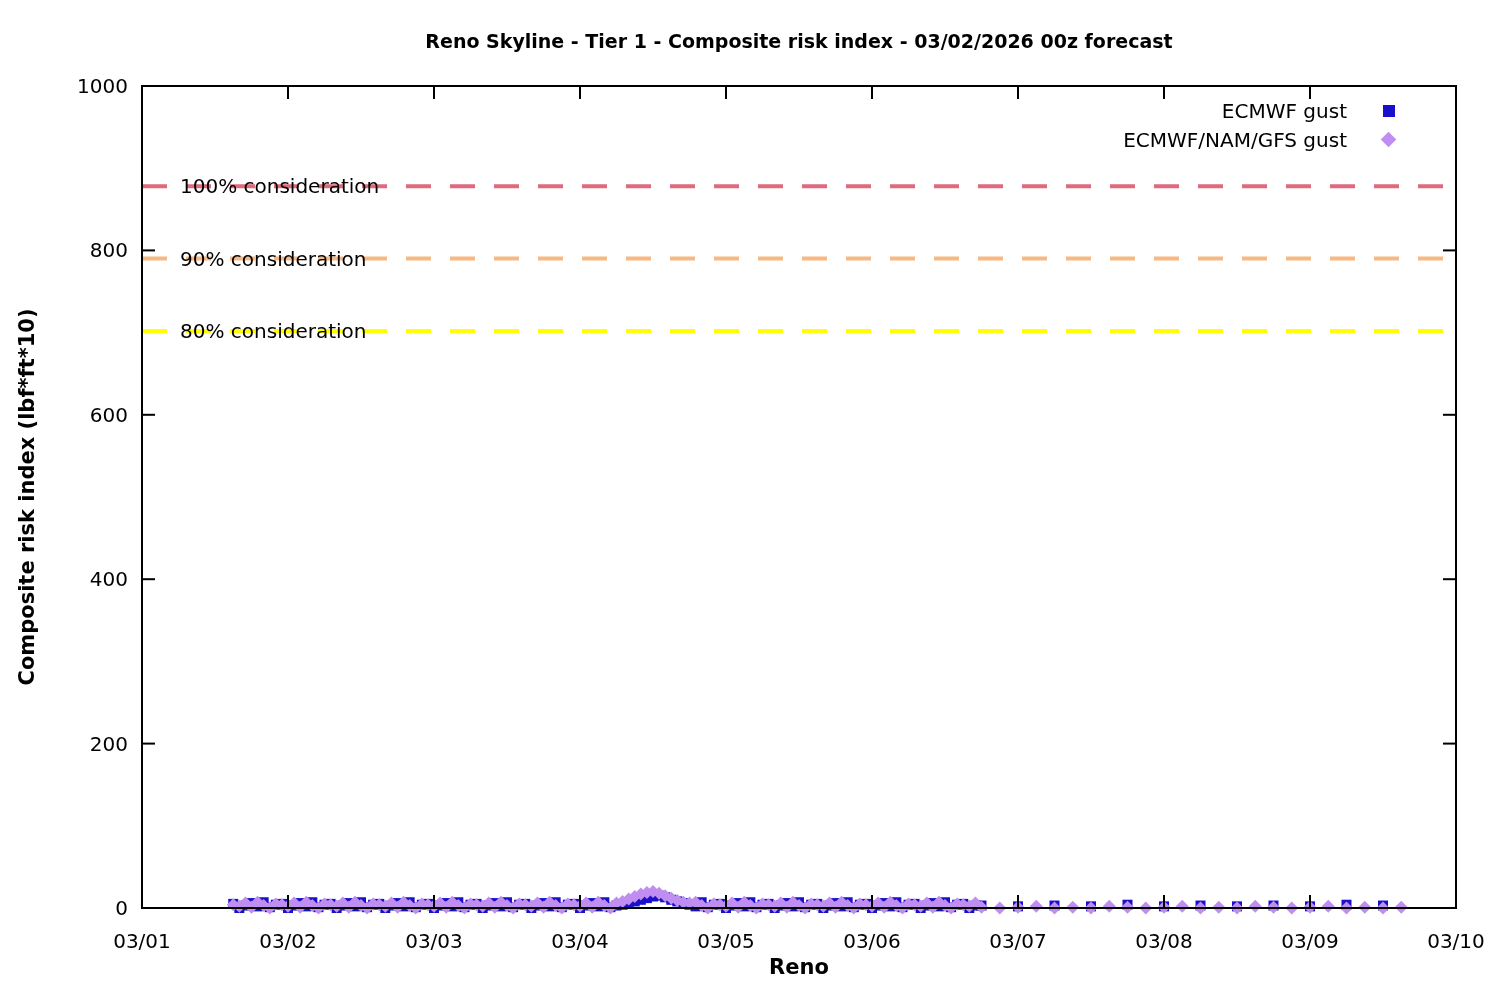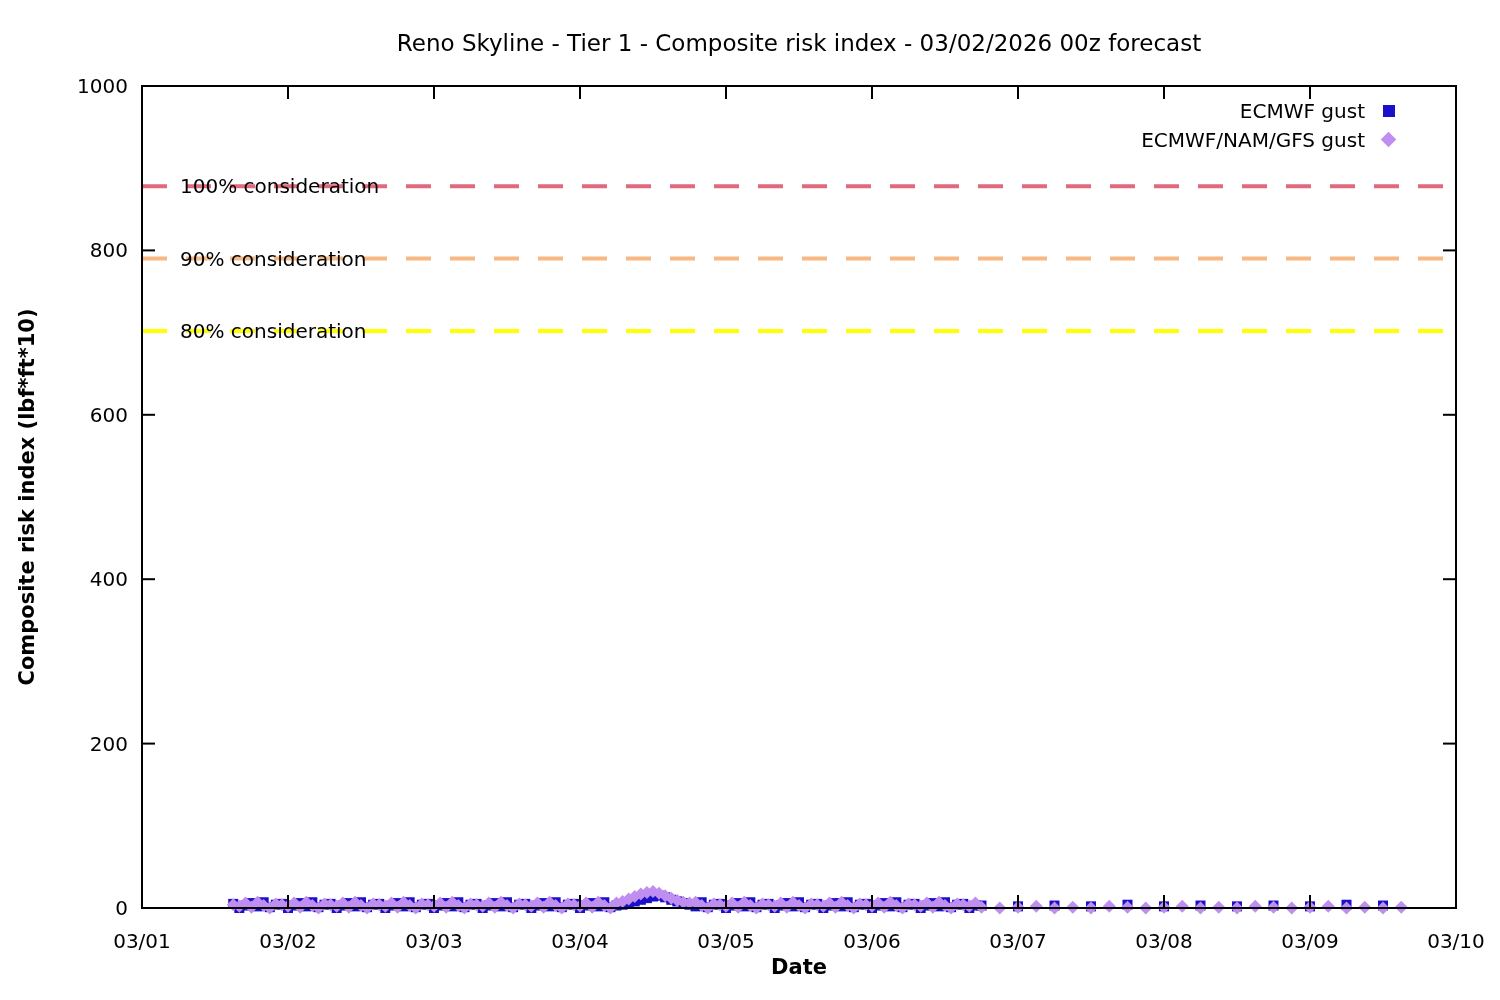--- a/index.html
+++ b/index.html
@@ -3,51 +3,51 @@
 <meta charset="utf-8">
 <style>
   html,body{margin:0;padding:0;background:#ffffff;}
   #screen{
     position:relative;width:1500px;height:1000px;background:#ffffff;
     font-family:"DejaVu Sans","Liberation Sans",sans-serif;color:#000;
     overflow:hidden;
   }
   #chart-title{
     position:absolute;left:98px;top:30px;width:1402px;
-    text-align:center;font-size:23px;font-weight:normal;
+    text-align:center;font-size:19px;font-weight:bold;
   }
   #y-axis-title{
     position:absolute;left:27px;top:497px;
     transform:translate(-50%,-50%) rotate(-90deg);
     font-size:21px;font-weight:bold;white-space:nowrap;
   }
   #x-axis-title{
     position:absolute;left:98px;top:955px;width:1402px;
     text-align:center;font-size:21px;font-weight:bold;
   }
   #legend{
     position:absolute;top:96px;right:104px;
     display:flex;flex-direction:column;align-items:flex-end;
   }
   .legend-row{
     display:flex;align-items:center;justify-content:flex-end;
-    gap:16px;height:29px;font-size:20px;white-space:nowrap;
+    gap:34px;height:29px;font-size:20px;white-space:nowrap;
   }
   .legend-marker-box{width:15px;height:15px;display:flex;align-items:center;justify-content:center;}
   .lg-square{width:12px;height:12px;display:block;}
   .lg-diamond{width:11px;height:11px;display:block;transform:rotate(45deg);}
   svg text{font-family:"DejaVu Sans","Liberation Sans",sans-serif;}
 </style>
 </head>
 <body>
 
 <div id="screen">
   <div id="chart-title">Reno Skyline - Tier 1 - Composite risk index - 03/02/2026 00z forecast</div>
   <div id="y-axis-title">Composite risk index (lbf*ft*10)</div>
-  <div id="x-axis-title">Date</div>
+  <div id="x-axis-title">Reno</div>
 
   <svg id="plot" width="1500" height="1000" viewBox="0 0 1500 1000" style="position:absolute;left:0;top:0;">
       <line x1="142" y1="186.284" x2="1446" y2="186.284" stroke="#e0697e" stroke-width="4" stroke-dasharray="25 19"></line>
       <text x="180" y="193.284" font-size="20" fill="#000">100% consideration</text>
       <line x1="142" y1="258.62" x2="1446" y2="258.62" stroke="#f7b881" stroke-width="4" stroke-dasharray="25 19"></line>
       <text x="180" y="265.62" font-size="20" fill="#000">90% consideration</text>
       <line x1="142" y1="330.956" x2="1446" y2="330.956" stroke="#ffff00" stroke-width="4" stroke-dasharray="25 19"></line>
       <text x="180" y="337.956" font-size="20" fill="#000">80% consideration</text>
       <rect x="228.25" y="898.89" width="10" height="10" fill="#1a10cc"></rect>
       <rect x="234.33333333333331" y="903" width="10" height="10" fill="#1a10cc"></rect>

